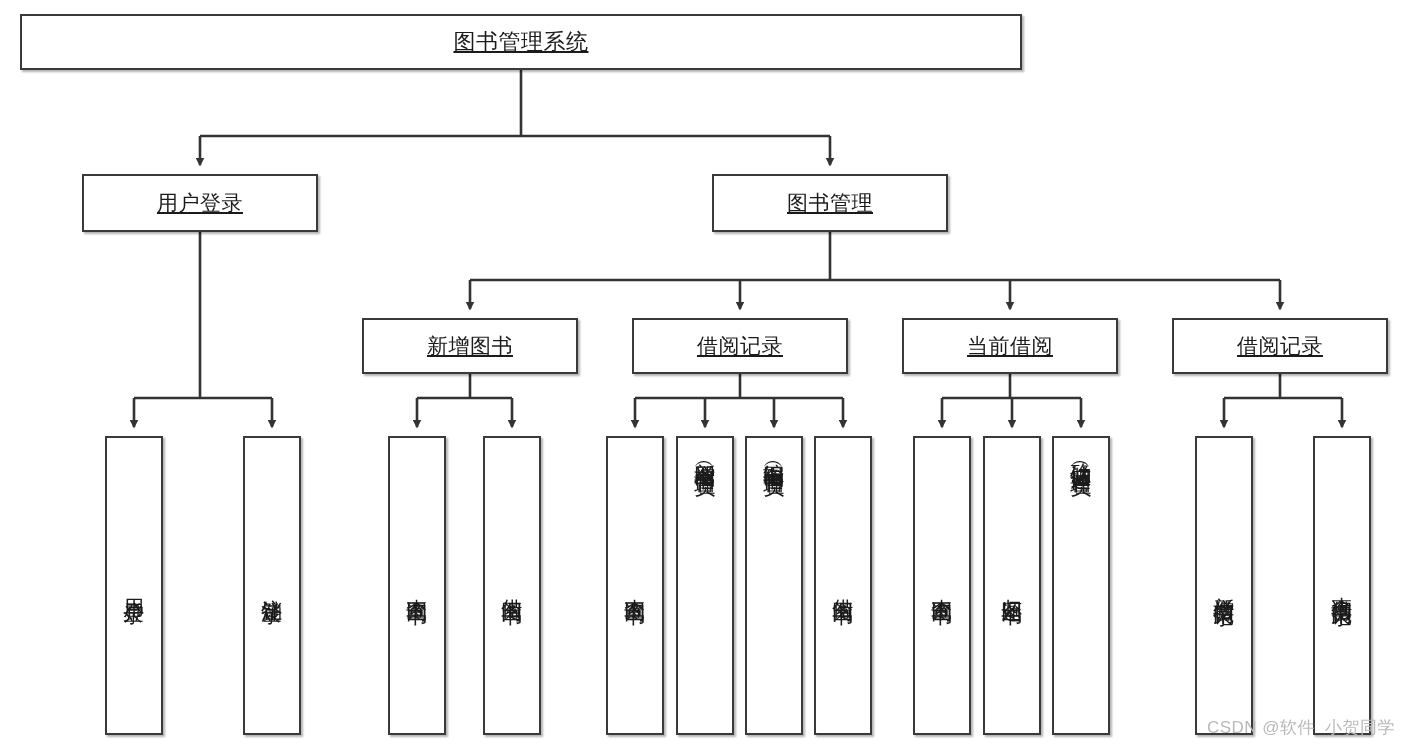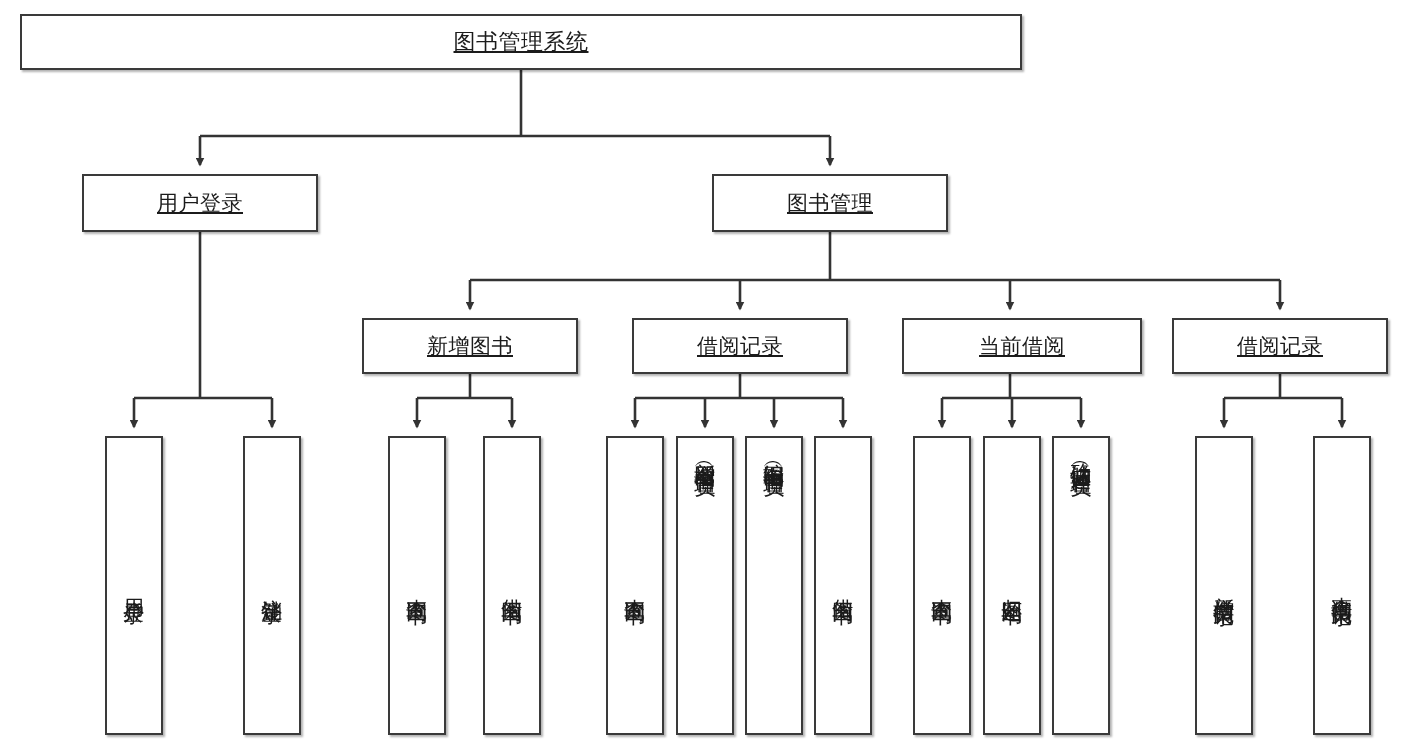--- a/index.html
+++ b/index.html
@@ -139,21 +139,21 @@
       </div>
       <div class="node horiz" style="left: 712px; top: 174px; width: 236px; height: 58px; align-items: center;">
         <span class="node-label">图书管理</span>
       </div>
       <div class="node horiz" style="left: 362px; top: 318px; width: 216px; height: 56px;">
         <span class="node-label">新增图书</span>
       </div>
       <div class="node horiz" style="left: 632px; top: 318px; width: 216px; height: 56px;">
         <span class="node-label">借阅记录</span>
       </div>
-      <div class="node horiz" style="left: 902px; top: 318px; width: 240px; height: 56px;">
+      <div class="node horiz" style="left: 902px; top: 318px; width: 216px; height: 56px;">
         <span class="node-label">当前借阅</span>
       </div>
       <div class="node horiz" style="left: 1172px; top: 318px; width: 216px; height: 56px;">
         <span class="node-label">借阅记录</span>
       </div>
       <div class="node vert mid" style="left: 105px; top: 436px; width: 58px; height: 299px;">
         <span class="node-label">用户登录</span>
       </div>
       <div class="node vert mid" style="left: 243px; top: 436px; width: 58px; height: 299px;">
         <span class="node-label">注销登录</span>
@@ -186,13 +186,14 @@
         <span class="node-label">确认归还（管理员）</span>
       </div>
       <div class="node vert mid" style="left: 1195px; top: 436px; width: 58px; height: 299px;">
         <span class="node-label">新增借阅记录</span>
       </div>
       <div class="node vert mid" style="left: 1313px; top: 436px; width: 58px; height: 299px;">
         <span class="node-label">查询借阅记录</span>
       </div>
     </div>
 
+  <div id="watermark">CSDN @软件_小贺同学</div>
 </div>
 
 </body></html>

